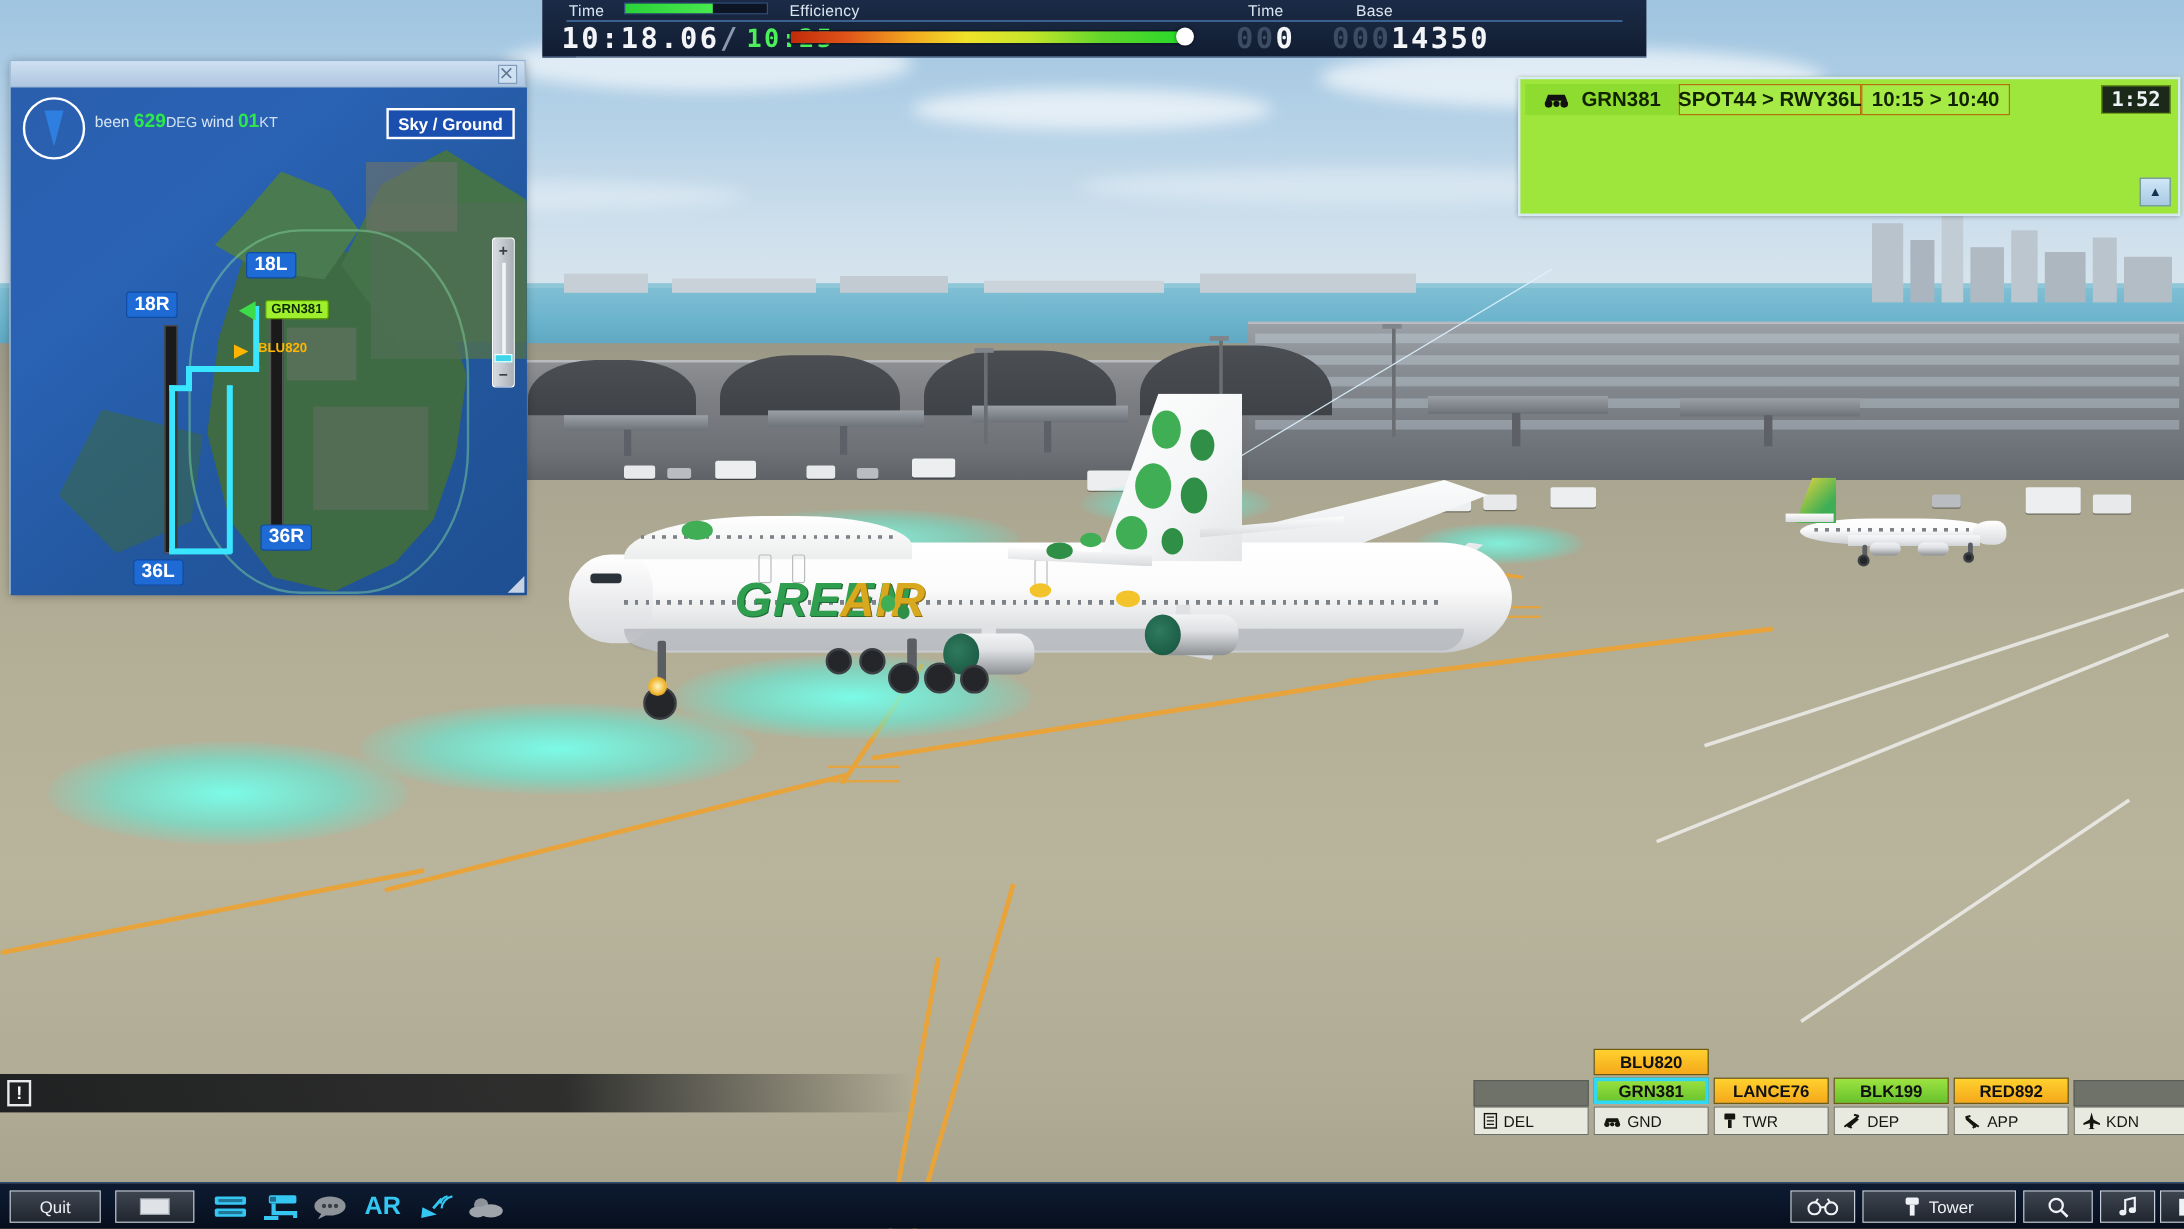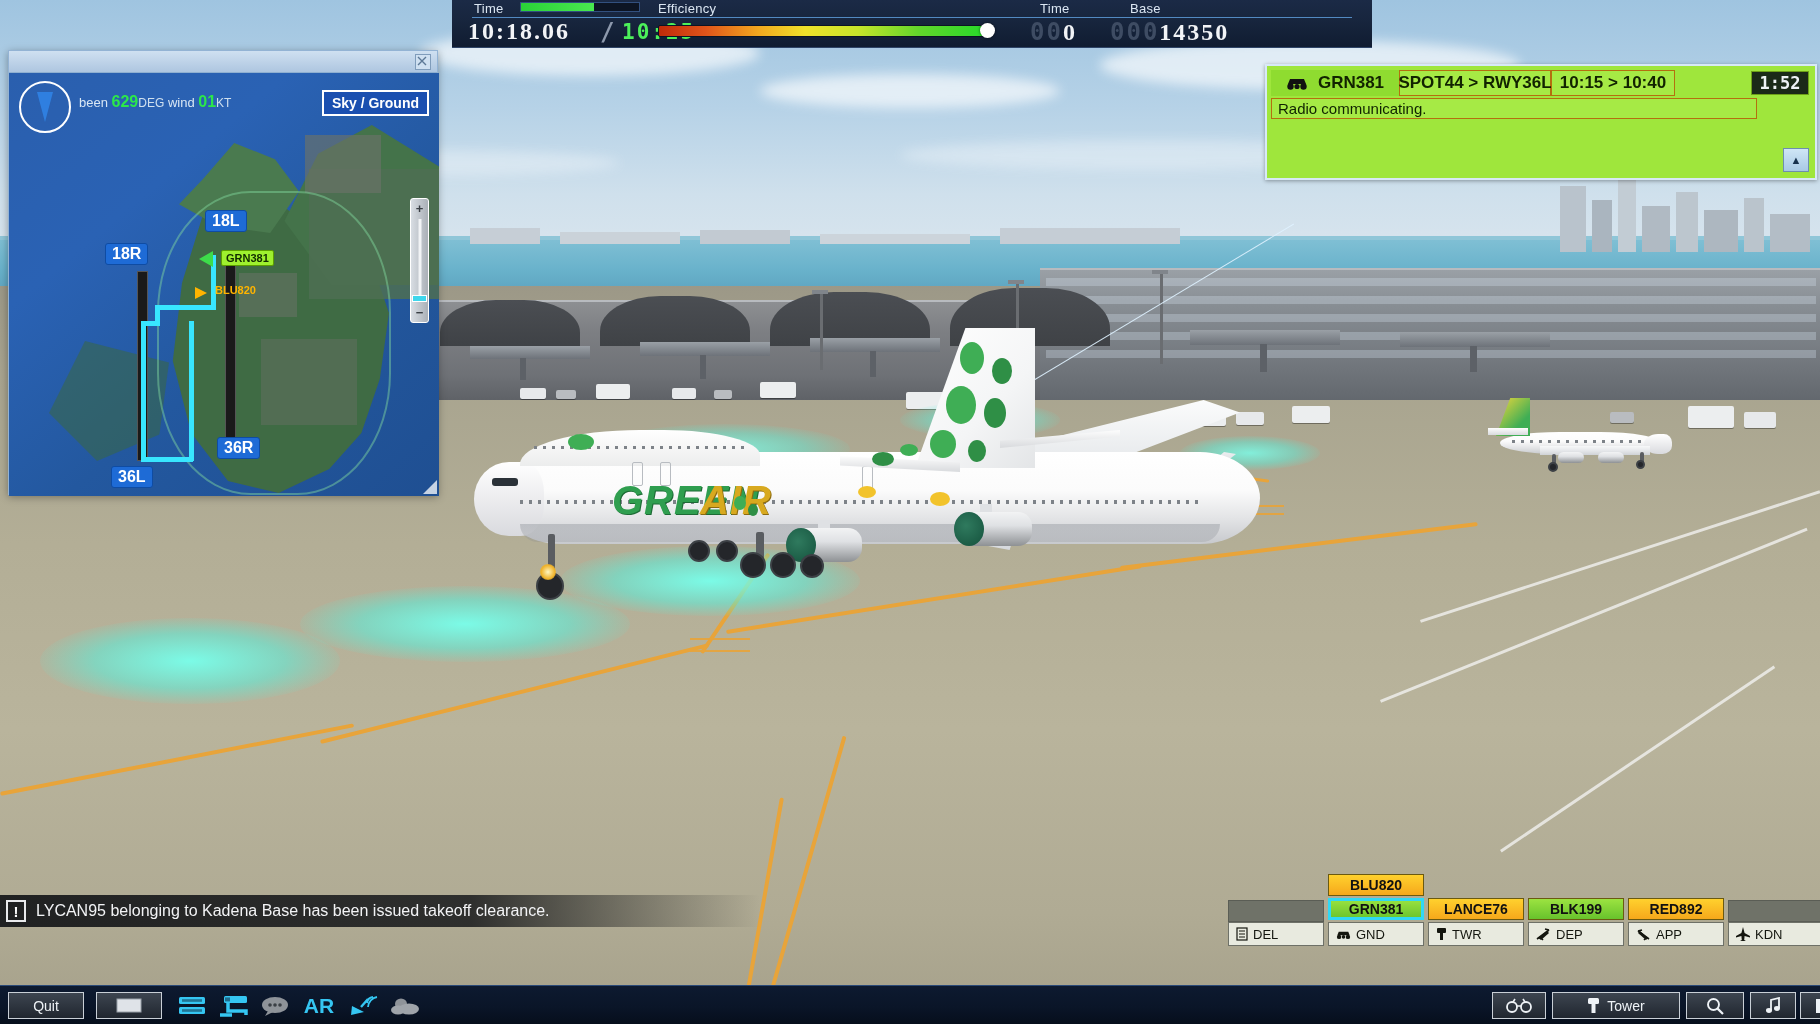--- a/index.html
+++ b/index.html
@@ -86,21 +86,21 @@
     background: linear-gradient(to bottom,#1b2a46 0%, #17253d 46%, #101c31 100%);
     border-bottom:1px solid #2e4467;
     display:flex; align-items:stretch;
   }
   .hud-left-tab { position:absolute; left:452px; top:0; width:28px; height:48px;
     background:linear-gradient(to right,#63728c,#8997ad); }
   .hud-sep { position:absolute; top:17px; height:1px; background:#5d9bd8; opacity:.85; }
   .hud-label { color:#dbe6f2; font-size:13px; letter-spacing:.3px; }
   .lcd { font-family:"DejaVu Sans Mono", monospace; font-weight:bold; letter-spacing:2px; }
   .lcd-dim { color:#3e4c63; }
-  .lcd-on  { color:#f2f4f7;font-family:Liberation Serif, serif; }
+  .lcd-on  { color:#f2f4f7; }
   .lcd-green { color:#4cf05a; }
 
   .eff-track {
     position:absolute; height:12px; border-radius:2px;
     background:linear-gradient(to right,#c12b09 0%, #e0541a 14%, #f2a81f 30%, #efe22a 44%, #c6e52a 60%, #63d62b 78%, #22d92a 100%);
     border:1px solid #0b1424;
   }
   .eff-knob { position:absolute; width:15px; height:15px; border-radius:50%; background:#fff; box-shadow:0 0 3px rgba(0,0,0,.6); }
 
   
@@ -516,30 +516,28 @@
         </span>
         <span>GRN381</span>
       </div>
       <div class="sh-cell" style="width:152px;">SPOT44 &gt; RWY36L</div>
       <div class="sh-cell" style="width:124px;">10:15 &gt; 10:40</div>
     </div>
     <div class="strip-timer">
       <span class="lcd" style="color:#eef2f5;font-size:17px;letter-spacing:0;">1:52</span>
     </div>
     <div class="strip-rows">
-      <div class="strip-row">Radio communicating.</div>
     </div>
     <div class="strip-up">
       <span style="font-size:11px;color:#16314d;">▲</span>
     </div>
   </div>
 
   <div class="msgbar">
     <div class="msg-icon">!</div>
-    <div class="msg-text">LYCAN95 belonging to Kadena Base has been issued takeoff clearance.</div>
   </div>
 
   <div class="ctl">
 
     <div class="ctl-col" style="left:0px;">
       <div class="ctl-stack">
         <div class="ctl-empty"></div>
       </div>
       <div class="ctl-tab">
         <span>

